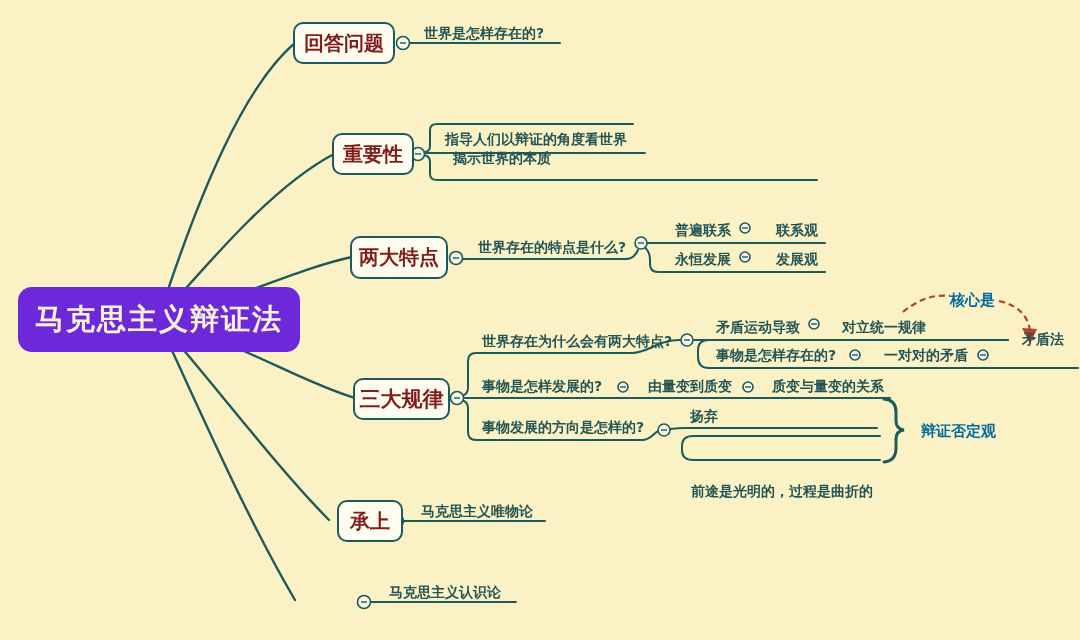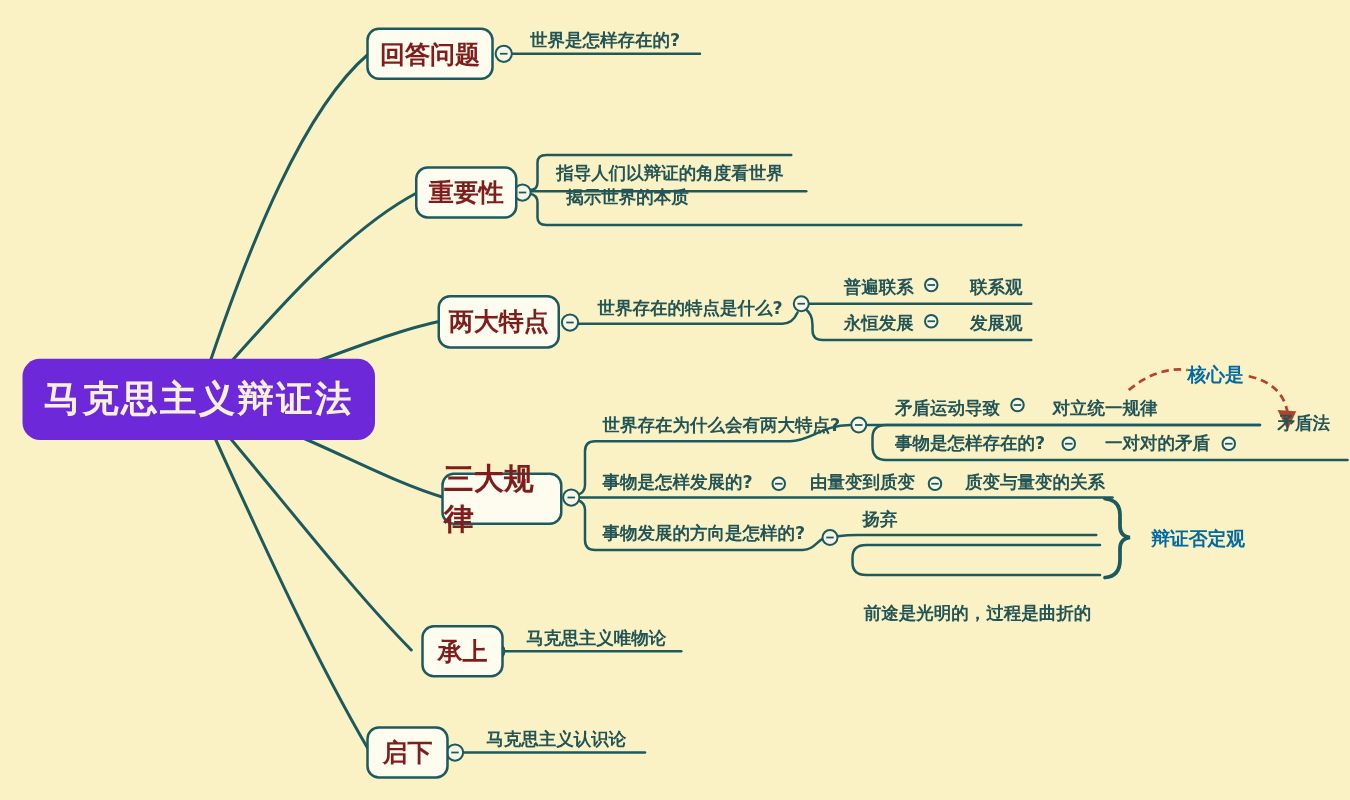--- a/index.html
+++ b/index.html
@@ -117,23 +117,22 @@
           <line x1="361" y1="602" x2="367" y2="602"></line>
       </g>
     </g>
   </svg>
 
   <div class="root-box" style="left:18px;top:287px;width:282px;height:65px;">马克思主义辩证法</div>
 
   <div class="node-box" style="left:293px;top:22px;width:102px;height:42px;font-size:20px;">回答问题</div>
   <div class="node-box" style="left:332px;top:133px;width:82px;height:42px;font-size:20px;">重要性</div>
   <div class="node-box" style="left:350px;top:236px;width:98px;height:43px;font-size:20px;">两大特点</div>
-  <div class="node-box" style="left:353px;top:378px;width:97px;height:42px;font-size:24px;">三大规律</div>
+  <div class="node-box" style="left:353px;top:378px;width:97px;height:42px;font-size:21px;">三大规律</div>
   <div class="node-box" style="left:337px;top:500px;width:66px;height:42px;font-size:20px;">承上</div>
-  <div class="node-box" style="left:293px;top:581px;width:66px;height:42px;font-size:20px;">启下</div>
 
   <div class="txt" style="left:424px;top:24px;">世界是怎样存在的?</div>
 
   <div class="txt" style="left:453px;top:101px;margin-top:48px;">揭示世界的本质</div>
   <div class="txt" style="left:445px;top:130px;">指导人们以辩证的角度看世界</div>
 
   <div class="txt" style="left:478px;top:238px;">世界存在的特点是什么?</div>
   <div class="txt" style="left:675px;top:221px;">普遍联系</div>
   <div class="txt" style="left:776px;top:221px;">联系观</div>
   <div class="txt" style="left:675px;top:250px;">永恒发展</div>

